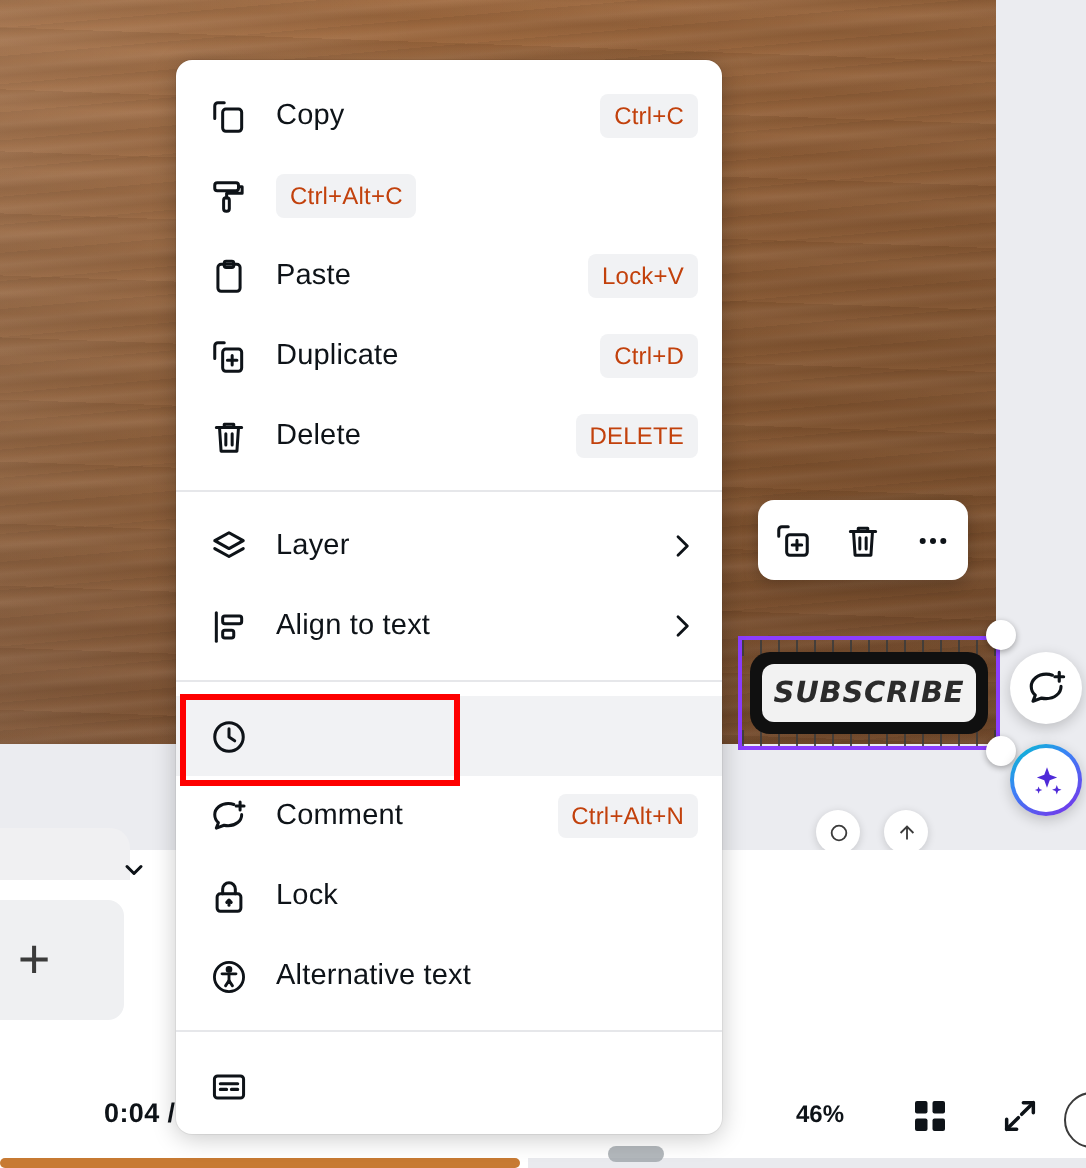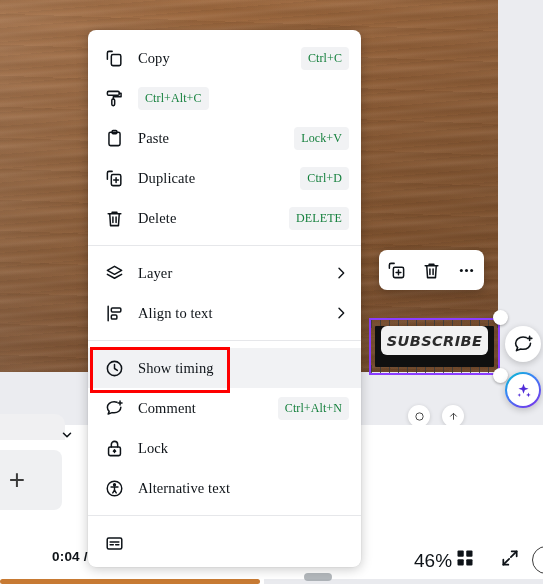--- a/index.html
+++ b/index.html
@@ -39,22 +39,22 @@
   }
   .sel-ruler{
     position:absolute;left:2px;right:2px;height:8px;
     background:repeating-linear-gradient(90deg,#3b3b3b 0 1px, transparent 1px 9px);
     opacity:.85;
   }
   .sel-ruler.top{top:2px;}
   .sel-ruler.bot{bottom:2px;}
   .sub-chip{
     position:absolute;left:6px;top:8px;width:119px;height:41px;
-    background:#101010;border-radius:1px;
-    display:flex;justify-content:center;
+    background:#101010;border-radius:10px;
+    display:flex;align-items:center;justify-content:center;
   }
   .sub-chip-inner{
     width:107px;height:29px;background:#f2f2f2;border-radius:6px;
     display:flex;align-items:center;justify-content:center;
   }
   .sub-text{
     font-family:"DejaVu Sans", sans-serif;
     font-weight:bold;font-style:italic;font-size:14.5px;
     letter-spacing:.4px;color:#2b2b2b;
   }
@@ -118,22 +118,22 @@
     background:#eff0f2;border-radius:8px;
     display:flex;align-items:center;justify-content:center;
   }
   .plus-glyph{font-size:28px;color:#3b3b3b;line-height:1;font-weight:300;}
 
   .time-label{
     position:absolute;left:52px;top:549px;font-size:13.5px;color:#0e1318;
     font-weight:bold;letter-spacing:.2px;white-space:nowrap;
   }
   .zoom-label{
-    position:absolute;left:414px;top:550px;font-size:19px;color:#0e1318;
-    font-weight:normal;
+    position:absolute;left:398px;top:550px;font-size:12px;color:#0e1318;
+    font-weight:bold;
   }
   .grid-btn{position:absolute;left:455px;top:548px;width:20px;height:20px;cursor:pointer;}
   .expand-btn{position:absolute;left:500px;top:548px;width:20px;height:20px;cursor:pointer;}
   .edge-circle{
     position:absolute;left:532px;top:546px;width:26px;height:26px;
     border:1.6px solid #3b3b3b;border-radius:50%;
   }
   .scrollbar-bot{
     position:absolute;left:0;bottom:0;width:543px;height:5px;background:#ffffff;
   }
@@ -147,36 +147,36 @@
   .scroll-nub{
     position:absolute;left:304px;bottom:3px;width:28px;height:8px;background:#9aa0a6;
     border-radius:4px;opacity:.75;
   }
 
   
   .ctx-menu{
     position:absolute;left:88px;top:30px;width:273px;height:537px;
     background:#ffffff;border-radius:8px;
     box-shadow:0 2px 12px rgba(0,0,0,.22), 0 0 0 .5px rgba(0,0,0,.05);
-    padding:8px 0 0 0;box-sizing:border-box;overflow:hidden;font-family:Liberation Serif, serif;
+    padding:8px 0 0 0;box-sizing:border-box;overflow:hidden;
   }
   .ctx-item{
     position:relative;height:40px;display:flex;align-items:center;
     padding:0 12px 0 14px;cursor:pointer;box-sizing:border-box;
   }
   .ctx-item.hl{background:#f1f2f4;}
   .ctx-icon{
     width:24px;height:24px;flex:0 0 24px;display:flex;align-items:center;justify-content:center;
     color:#0e1318;margin-right:12px;
   }
   .ctx-label{
     flex:1 1 auto;font-size:14.5px;color:#0e1318;letter-spacing:.1px;white-space:nowrap;
   }
   .ctx-shortcut{
-    flex:0 0 auto;font-size:12px;color:#15803d;background:#f1f2f4;
+    flex:0 0 auto;font-size:12px;color:#c2410c;background:#f1f2f4;
     border-radius:4px;padding:4px 7px;letter-spacing:.1px;
   }
   .ctx-arrow{flex:0 0 auto;width:16px;height:16px;color:#0e1318;}
   .ctx-sep{height:1px;background:#e6e7ea;margin:7px 0;}
   .red-box{
     position:absolute;left:2px;top:317px;width:140px;height:46px;
     border:3px solid #fe0000;box-sizing:border-box;pointer-events:none;
   }
 </style>
 </head>
@@ -372,21 +372,20 @@
 
     <div class="ctx-sep"></div>
 
     <div class="ctx-item hl">
       <span class="ctx-icon">
         <svg width="19" height="19" viewBox="0 0 24 24" fill="none" stroke="currentColor" stroke-width="1.9" stroke-linecap="round" stroke-linejoin="round">
             <circle cx="12" cy="12" r="9"></circle>
             <path d="M12 6.8V12l3.6 2.4"></path>
           </svg>
       </span>
-      <span class="ctx-label">Show timing</span>
     </div>
 
     <div class="ctx-item">
       <span class="ctx-icon">
         <svg width="19" height="19" viewBox="0 0 24 24" fill="none" stroke="currentColor" stroke-width="1.9" stroke-linecap="round" stroke-linejoin="round">
             <path d="M20 10.5c0 4-3.8 7-8.5 7-.9 0-1.8-.1-2.6-.3L4 19l1.3-3.4A6.8 6.8 0 0 1 3 10.5C3 6.6 6.8 3.5 11.5 3.5c1.3 0 2.5.2 3.6.6"></path>
             <path d="M19 2.5v5M16.5 5h5"></path>
           </svg>
       </span>
       <span class="ctx-label">Comment</span>

